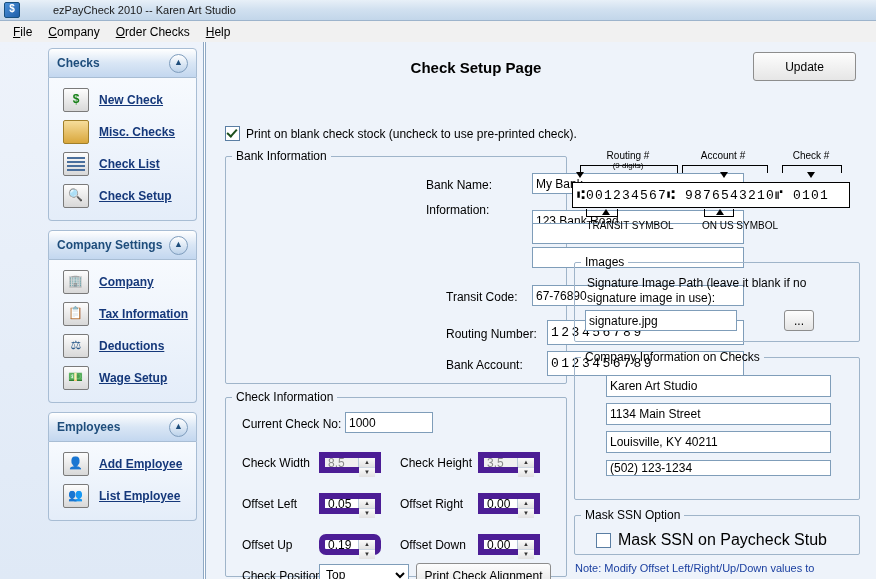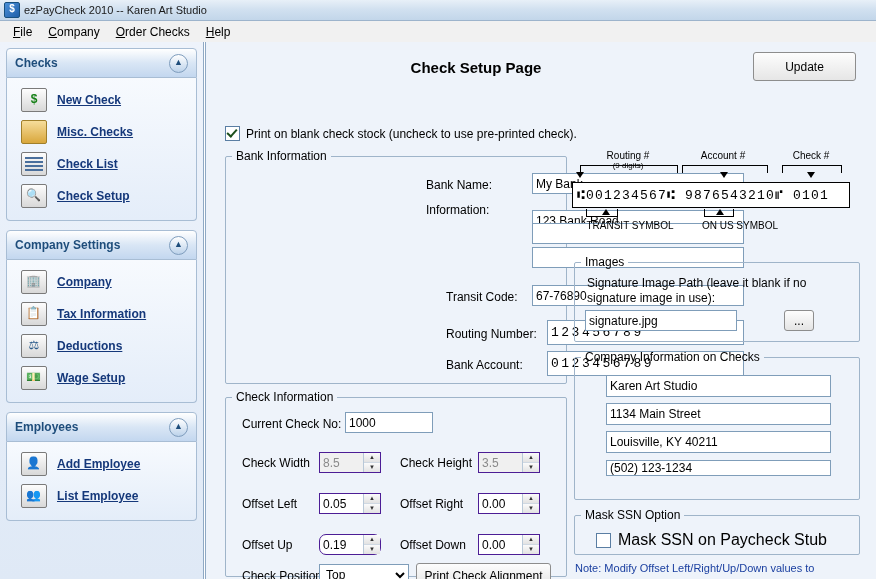--- a/index.html
+++ b/index.html
@@ -17,20 +17,21 @@
   .titlebar {
     height: 20px;
     background: linear-gradient(to bottom, #e8f0f8 0%, #d2e1f0 45%, #c2d6ea 100%);
     border-bottom: 1px solid #9db4cc;
     display: flex;
     align-items: center;
     padding-left: 4px;
     font-size: 11px;
     color: #1a1a1a;
     position: relative;
+    gap: 29px;
   }
   .titlebar .app-icon {
     width: 14px; height: 14px;
     margin-right: 4px;
     background: linear-gradient(to bottom right, #4a90d9, #1f5fa8);
     border: 1px solid #17507f;
     border-radius: 2px;
     position: relative;
   }
   .titlebar .app-icon::after {
@@ -76,21 +77,21 @@
   .sidebar {
     position: absolute;
     left: 0; top: 0;
     width: 204px;
     height: 537px;
     background: linear-gradient(to bottom, #eef3fb, #dfe9f6);
     border-right: 1px solid #8fa9c4;
     padding: 6px 6px 0 6px;
     box-sizing: border-box;
   }
-  .navgroup { margin-bottom: 9px; }
+  .navgroup { margin-bottom: 9px; margin-left: 42px; }
   .navgroup-header {
     height: 30px;
     display: flex;
     align-items: center;
     justify-content: space-between;
     padding: 0 8px;
     border: 1px solid #a8bdd4;
     border-radius: 4px 4px 0 0;
     background: linear-gradient(to bottom, #ffffff 0%, #d9e6f5 50%, #c3d7ef 100%);
     color: #1e4d7b;
@@ -240,21 +241,21 @@
     height: 21px;
   }
   input.tb.micr {
     font-family: "Liberation Mono", monospace;
     letter-spacing: 2.5px;
     font-size: 13px;
   }
   .spin-wrap {
     position: absolute;
     height: 21px;
-    border: 1px solid #4c1d95;
+    border: 6px solid #4c1d95;
     background: #fff;
     box-sizing: border-box;
     display: flex;
   }
   .spin-wrap > input {
     border: none;
     outline: none;
     flex: 1;
     min-width: 0;
     font-family: "Liberation Sans", sans-serif;

